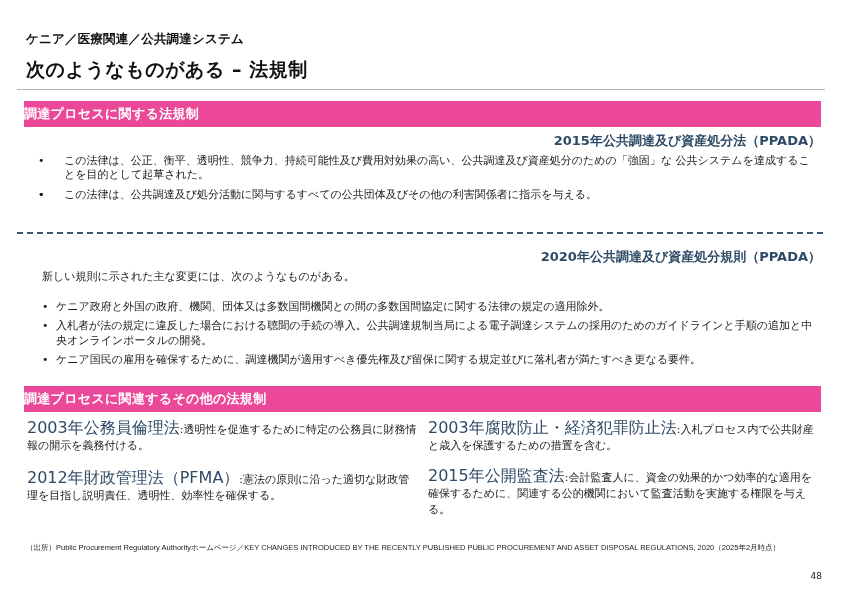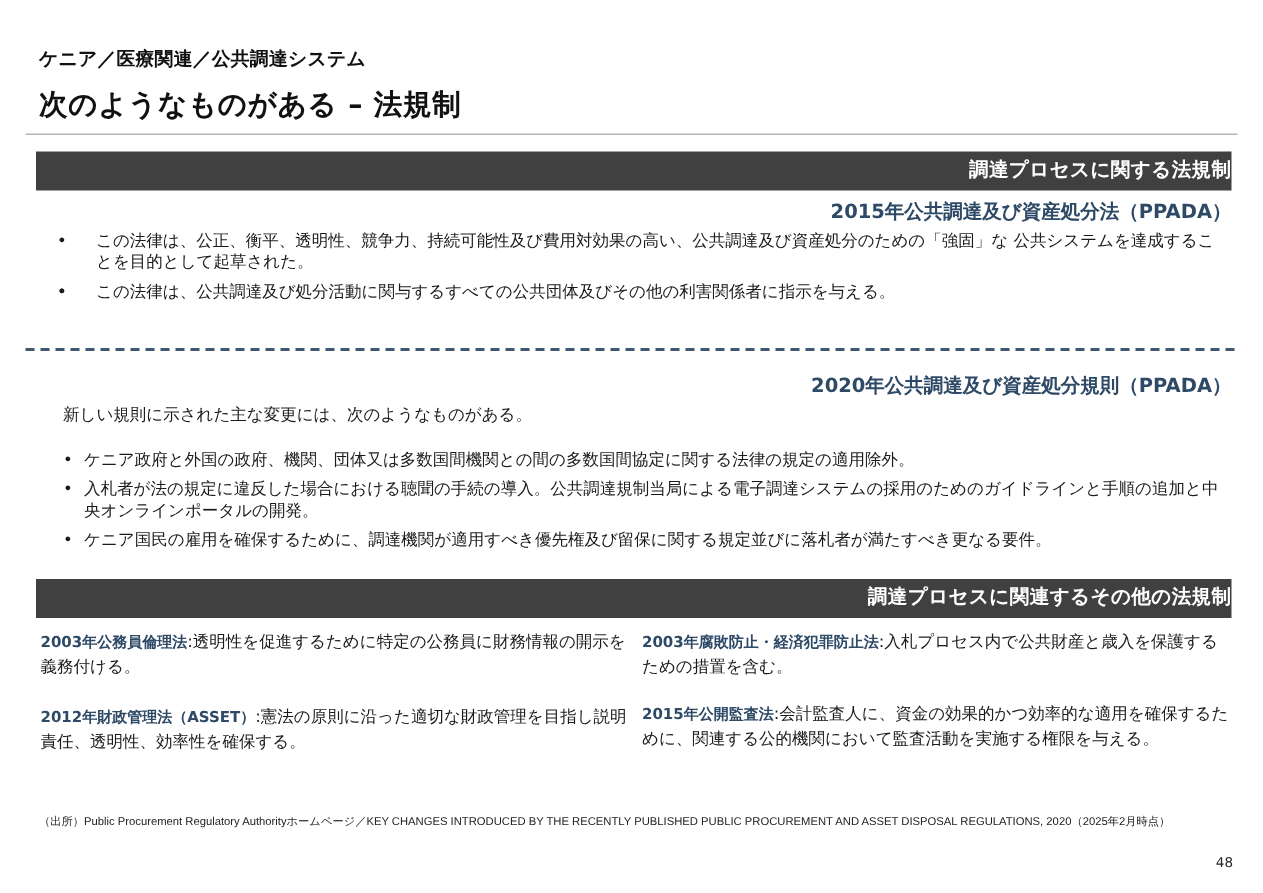--- a/index.html
+++ b/index.html
@@ -3,42 +3,42 @@
 <meta charset="utf-8">
 <style>
   * { margin: 0; padding: 0; box-sizing: border-box; }
   html, body { width: 842px; height: 595px; background: #ffffff; overflow: hidden; }
   body { position: relative; font-family: "DejaVu Sans", "Liberation Sans", sans-serif; color: #1a1a1a; }
 
   .breadcrumb { position: absolute; left: 26px; top: 31px; font-size: 12.5px; font-weight: bold; color: #111; letter-spacing: 0.2px; font-family: Liberation Serif, serif; }
   .page-title { position: absolute; left: 26px; top: 57px; font-size: 19px; font-weight: bold; color: #111; letter-spacing: 0.5px; }
   .title-rule { position: absolute; left: 17px; top: 89px; width: 808px; height: 1px; background: #b5b5b5; }
 
-  .section-bar { position: absolute; left: 24px; width: 797px; height: 26px; background: #404040; color: #fff; font-size: 13px; font-weight: bold; text-align: right; line-height: 26px; letter-spacing: 0.3px; }
+  .section-bar { position: absolute; left: 24px; width: 797px; height: 26px; background: #ec4899; color: #fff; font-size: 13px; font-weight: bold; text-align: left; line-height: 26px; letter-spacing: 0.3px; }
   .bar1 { top: 101px; }
   .bar2 { top: 386px; }
 
   .law-head { position: absolute; left: 24px; width: 797px; text-align: right; font-size: 13px; font-weight: bold; color: #2e4a66; }
   .law-head.h1 { top: 132px; }
   .law-head.h2 { top: 248px; }
 
   .bullets { position: absolute; left: 38px; width: 772px; font-size: 11px; color: #1a1a1a; line-height: 14px; list-style: none; }
   .bullets li { position: relative; padding-left: 26px; margin-bottom: 6px; }
   .bullets li .dot { position: absolute; left: 0; top: 0; }
   .b1 { top: 154px; }
 
   .dash-rule { position: absolute; left: 17px; top: 232px; width: 806px; height: 0; border-top: 2px dashed #3e5670; }
 
   .intro { position: absolute; left: 42px; top: 269px; font-size: 11px; color: #1a1a1a; }
   .bullets2 { position: absolute; left: 42px; width: 772px; top: 299px; font-size: 11px; line-height: 15px; list-style: none; color:#1a1a1a; }
   .bullets2 li { position: relative; padding-left: 14px; margin-bottom: 4px; }
   .bullets2 li .dot { position: absolute; left: 0; top: 0; }
 
   .law-box { position: absolute; font-size: 11px; line-height: 16px; color: #1a1a1a; }
-  .law-box .lname { font-size: 10px; font-weight: bold; color: #2e4a66; }
+  .law-box .lname { font-size: 16px; font-weight: normal; color: #2e4a66; }
   .lb1 { left: 27px; top: 420px; width: 392px; }
   .lb2 { left: 27px; top: 470px; width: 392px; }
   .lb3 { left: 428px; top: 420px; width: 392px; }
   .lb4 { left: 428px; top: 468px; width: 392px; }
 
   .source { position: absolute; left: 26px; top: 543px; width: 790px; font-size: 7.5px; line-height: 10px; color: #222; font-family: "Liberation Sans Narrow", "Liberation Sans", sans-serif; }
   .page-num { position: absolute; right: 20px; top: 571px; font-size: 9px; color: #222; }
 </style>
 </head>
 <body>
@@ -65,21 +65,21 @@
   <li><span class="dot">•</span><span>入札者が法の規定に違反した場合における聴聞の手続の導入。公共調達規制当局による電子調達システムの採用のためのガイドラインと手順の追加と中央オンラインポータルの開発。</span></li>
   <li><span class="dot">•</span><span>ケニア国民の雇用を確保するために、調達機関が適用すべき優先権及び留保に関する規定並びに落札者が満たすべき更なる要件。</span></li>
 </ul>
 
 <div class="section-bar bar2">調達プロセスに関連するその他の法規制</div>
 
 <div class="law-box lb1">
   <span class="lname">2003年公務員倫理法</span><span>:透明性を促進するために特定の公務員に財務情報の開示を義務付ける。</span>
 </div>
 <div class="law-box lb2">
-  <span class="lname">2012年財政管理法（ASSET）</span><span>:憲法の原則に沿った適切な財政管理を目指し説明責任、透明性、効率性を確保する。</span>
+  <span class="lname">2012年財政管理法（PFMA）</span><span>:憲法の原則に沿った適切な財政管理を目指し説明責任、透明性、効率性を確保する。</span>
 </div>
 <div class="law-box lb3">
   <span class="lname">2003年腐敗防止・経済犯罪防止法</span><span>:入札プロセス内で公共財産と歳入を保護するための措置を含む。</span>
 </div>
 <div class="law-box lb4">
   <span class="lname">2015年公開監査法</span><span>:会計監査人に、資金の効果的かつ効率的な適用を確保するために、関連する公的機関において監査活動を実施する権限を与える。</span>
 </div>
 
 <div class="source">（出所）Public Procurement Regulatory Authorityホームページ／KEY CHANGES INTRODUCED BY THE RECENTLY PUBLISHED PUBLIC PROCUREMENT AND ASSET DISPOSAL REGULATIONS, 2020（2025年2月時点）</div>
 <div class="page-num">48</div>

